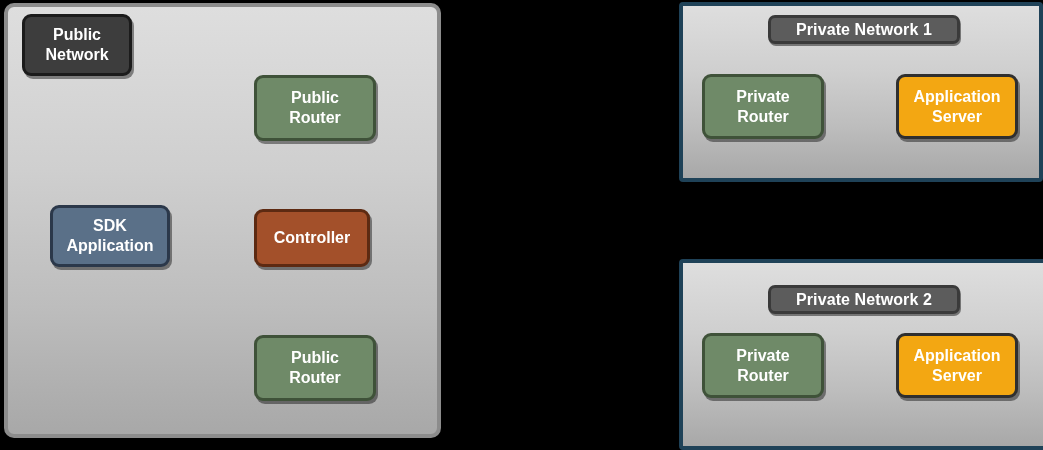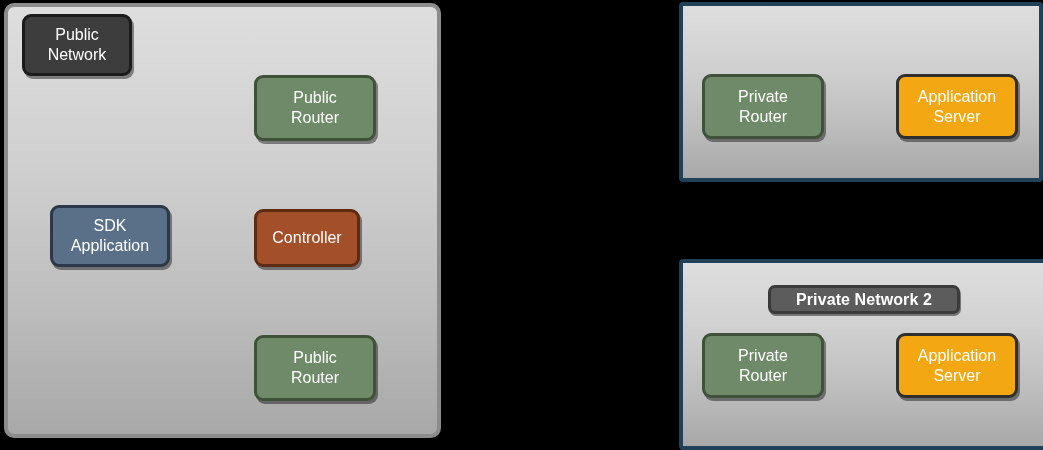--- a/index.html
+++ b/index.html
@@ -88,21 +88,21 @@
   .node {
     position: absolute;
     box-sizing: border-box;
     border-radius: 9px;
     display: flex;
     align-items: center;
     justify-content: center;
     text-align: center;
     color: #ffffff;
     font-size: 16px;
-    font-weight: normal;
+    font-weight: bold;
     line-height: 1.22;
     border-width: 3px;
     border-style: solid;
     box-shadow: 2px 3px 0 rgba(0,0,0,0.42);
     user-select: none;
   }
 
   .node-label { display: block; }
 
   
@@ -125,21 +125,21 @@
   }
   .node-appserver {
     background: #f3a712;
     border-color: #2f2f2f;
   }
 
   
   .pos-public-internet { left: 14px;  top: 7px;   width: 110px; height: 62px; }
   .pos-public-router-1 { left: 246px; top: 68px;  width: 122px; height: 66px; }
   .pos-sdk-app         { left: 26px;  top: 198px; width: 120px; height: 62px; }
-  .pos-controller      { left: 246px; top: 202px; width: 106px; height: 58px; align-items: center; }
+  .pos-controller      { left: 246px; top: 202px; width: 116px; height: 58px; align-items: center; }
   .pos-public-router-2 { left: 246px; top: 328px; width: 122px; height: 66px; }
 
   
   .pos-private-router  { left: 19px;  top: 68px;  width: 122px; height: 65px; }
   .pos-app-server      { left: 213px; top: 68px;  width: 122px; height: 65px; }
   .pos-private-router-2{ left: 19px;  top: 70px;  width: 122px; height: 65px; }
   .pos-app-server-2    { left: 213px; top: 70px;  width: 122px; height: 65px; }
 </style>
 </head>
 <body>
@@ -179,20 +179,21 @@
       <span>
         <span class="node-label">Public</span>
         <span class="node-label">Router</span>
       </span>
     </div>
 
   </div>
 
   <div class="zone zone-private zone-private-1">
 
+    <div class="zone-title-badge badge-pn1">Private Network 1</div>
 
     <div class="node node-router pos-private-router">
       <span>
         <span class="node-label">Private</span>
         <span class="node-label">Router</span>
       </span>
     </div>
 
     <div class="node node-appserver pos-app-server">
       <span>

